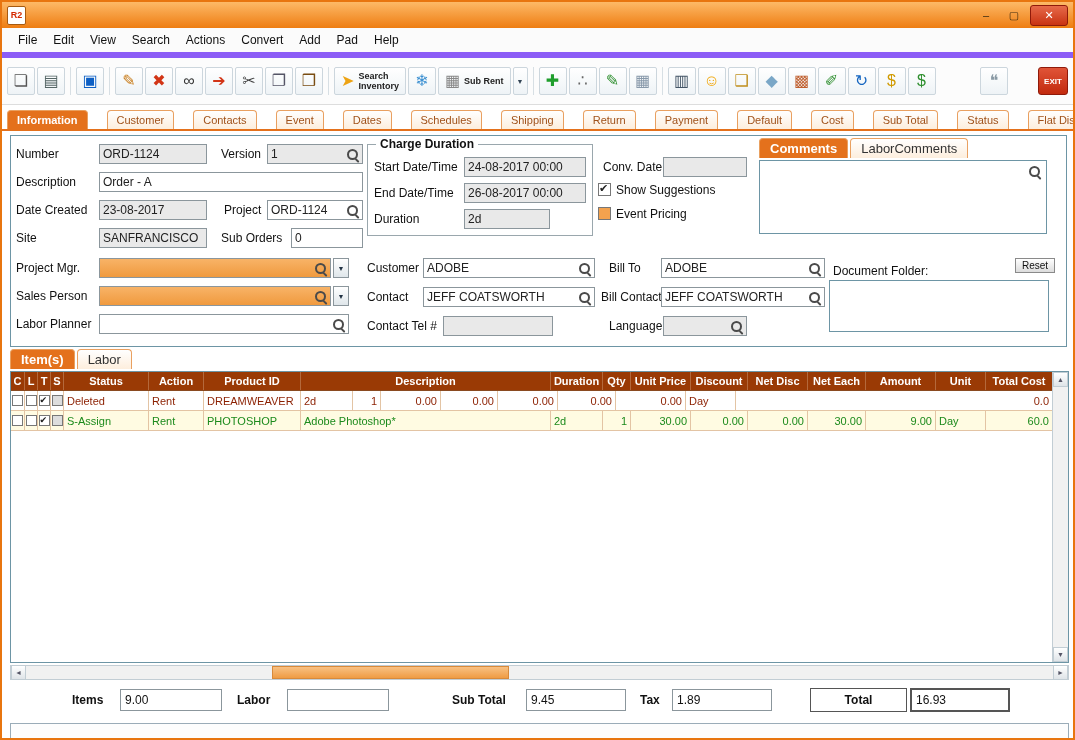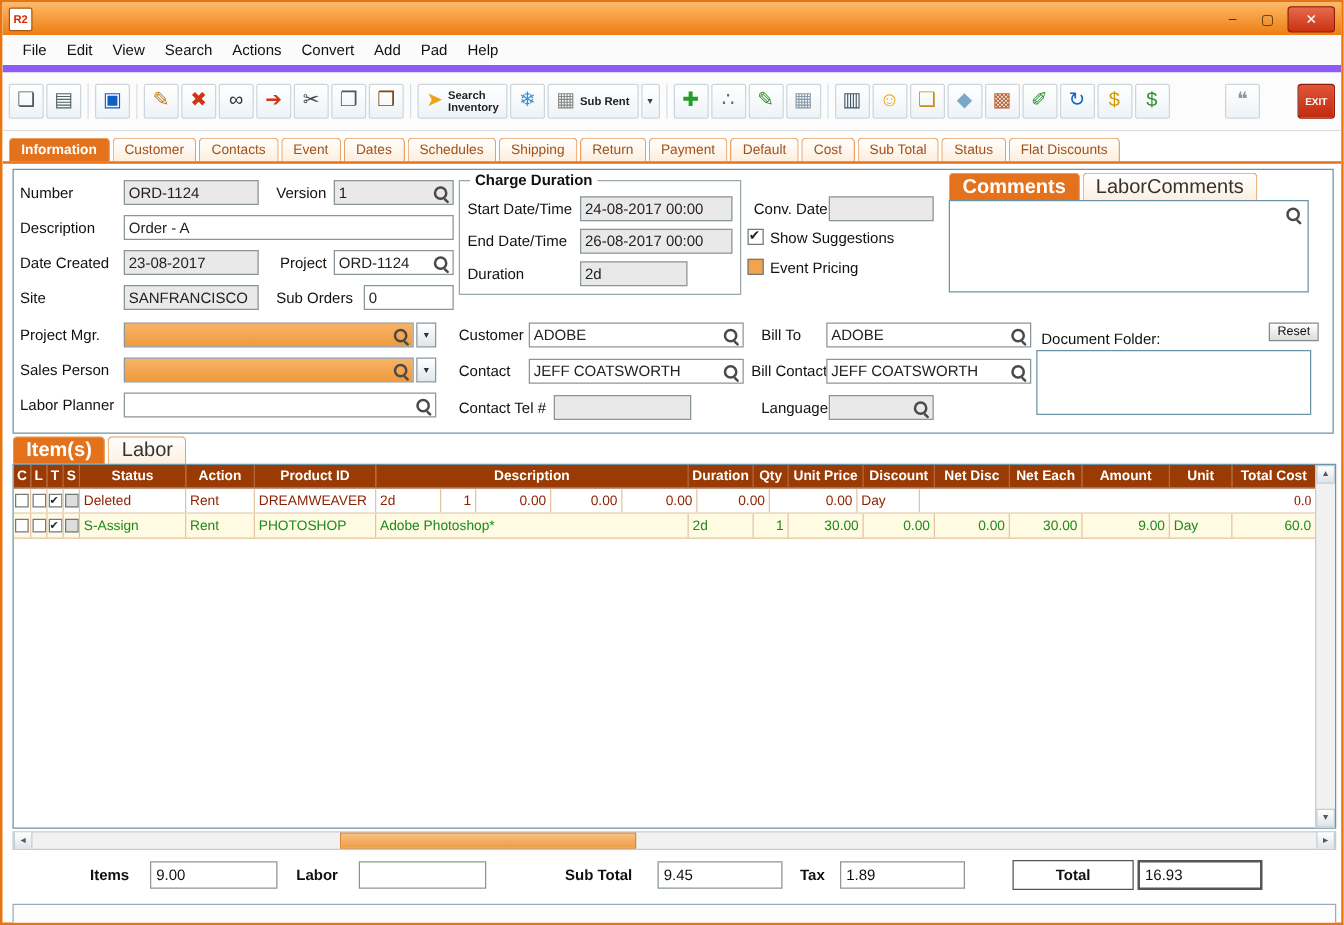--- a/index.html
+++ b/index.html
@@ -19,24 +19,24 @@
   .tbtn{width:28px;height:28px;box-sizing:border-box;border:1px solid #ccd6dd;border-radius:2px;background:linear-gradient(#ffffff,#eef3f6);display:flex;align-items:center;justify-content:center;font-size:16px;flex:0 0 auto;}
   .tbtn .glyph{line-height:1;}
   .tbtn.wide{width:auto;padding:0 6px;gap:4px;}
   .tbtn.wide .tlbl{font-size:9px;font-weight:bold;color:#222;line-height:10px;text-align:left;}
   .tbtn.drop{width:15px;font-size:7px;color:#345;}
   .tbtn.exit{width:30px;background:linear-gradient(#e05438,#c22a0e);border-color:#8f1a0a;color:#fff;font-size:8px;font-weight:bold;border-radius:3px;}
   .tsep{width:1px;height:28px;background:#d7dfe4;margin:0 3px;flex:0 0 auto;}
   .tgap{flex:1;}
   .tgap2{width:26px;flex:0 0 auto;}
   
-  .tabs{height:26px;display:flex;align-items:flex-end;gap:2px;padding:0 5px;background:#fff;border-bottom:2px solid #e4711c;box-sizing:border-box;}
+  .tabs{height:26px;display:flex;align-items:flex-end;gap:19px;padding:0 5px;background:#fff;border-bottom:2px solid #e4711c;box-sizing:border-box;}
   .tab{padding:3px 9px 3px;font-size:11px;color:#a0521a;border:1px solid #e9a060;border-bottom:none;border-radius:4px 4px 0 0;background:linear-gradient(#ffffff,#fdeedd);white-space:nowrap;}
   .tab.sel{background:#e4711c;color:#fff;font-weight:bold;}
-  .tab.mini{font-size:16px;padding:2px 10px;}
+  .tab.mini{font-size:13px;padding:2px 10px;}
   .tab.mini:not(.sel){color:#333;}
   
   .main{position:relative;height:620px;}
   .panel{position:absolute;left:8px;top:4px;width:1057px;height:212px;border:1px solid #6d95a5;box-sizing:border-box;}
   .lab{position:absolute;font-size:12px;color:#111;white-space:nowrap;}
   .lab.b{font-weight:bold;}
   .fld{position:absolute;height:20px;box-sizing:border-box;border:1px solid #8b969c;background:#fff;display:flex;align-items:center;padding:0 3px;font-size:12px;color:#222;}
   .fld .val{flex:1;overflow:hidden;white-space:nowrap;}
   .fld.gray{background:#e9e9e9;}
   .fld.orange{background:linear-gradient(#f8b367,#f09a3e);}
@@ -398,21 +398,21 @@
               <div class="td" style="width: 55px;">Rent</div>
               <div class="td" style="width: 97px;">DREAMWEAVER</div>
               <div class="td" style="width: 52px;">2d</div>
               <div class="td r" style="width: 28px;">1</div>
               <div class="td r" style="width: 60px;">0.00</div>
               <div class="td r" style="width: 57px;">0.00</div>
               <div class="td r" style="width: 60px;">0.00</div>
               <div class="td r" style="width: 58px;">0.00</div>
               <div class="td r" style="width: 70px;">0.00</div>
               <div class="td" style="width: 50px;">Day</div>
-              <div class="td r" style="width: 66px; flex: 1 1 0%; font-family: Liberation Serif, serif;">0.0</div>
+              <div class="td r" style="width: 66px; flex: 1 1 0%;">0.0</div>
             </div>
             <div class="trow" style="color: rgb(28, 138, 28); background: rgb(255, 251, 226);">
               <div class="td c" style="width: 14px;">
                 <span class="cb small"></span>
               </div>
               <div class="td c" style="width: 13px;">
                 <span class="cb small"></span>
               </div>
               <div class="td c" style="width: 13px;">
                 <span class="cb small checked"></span>

